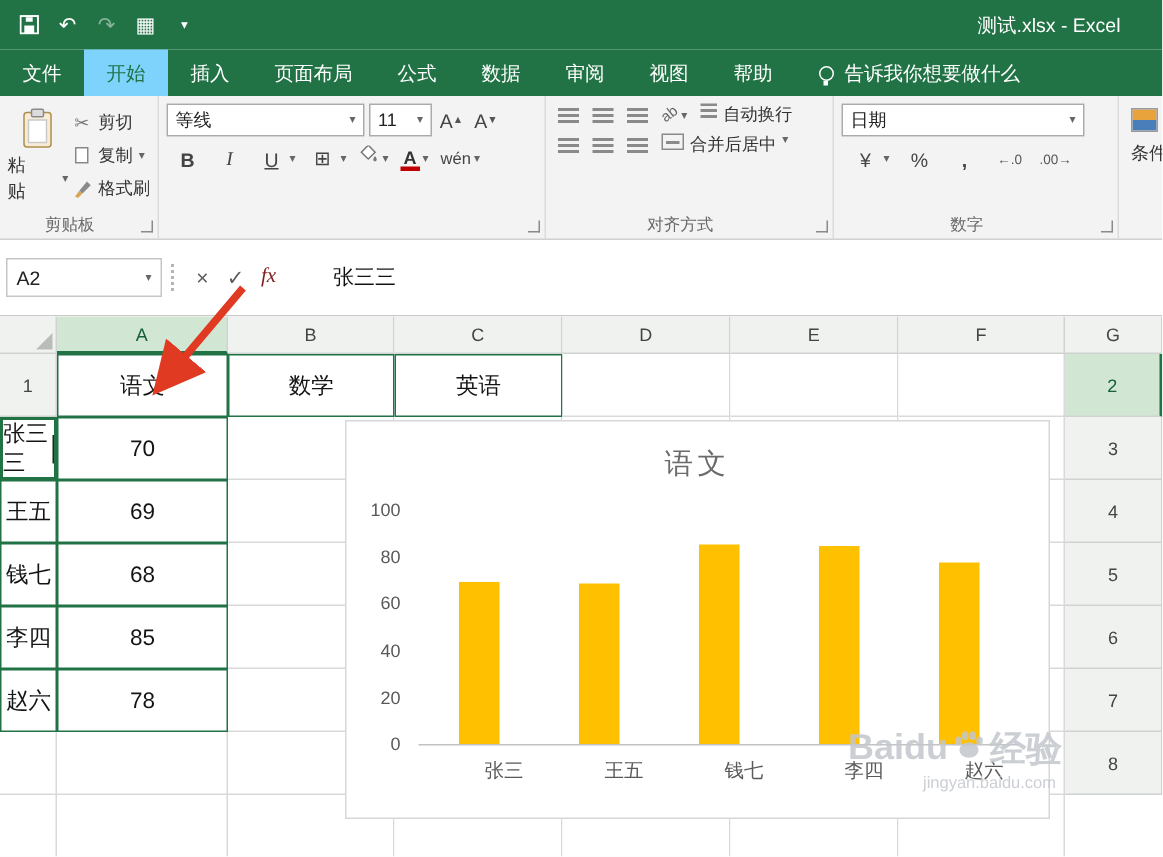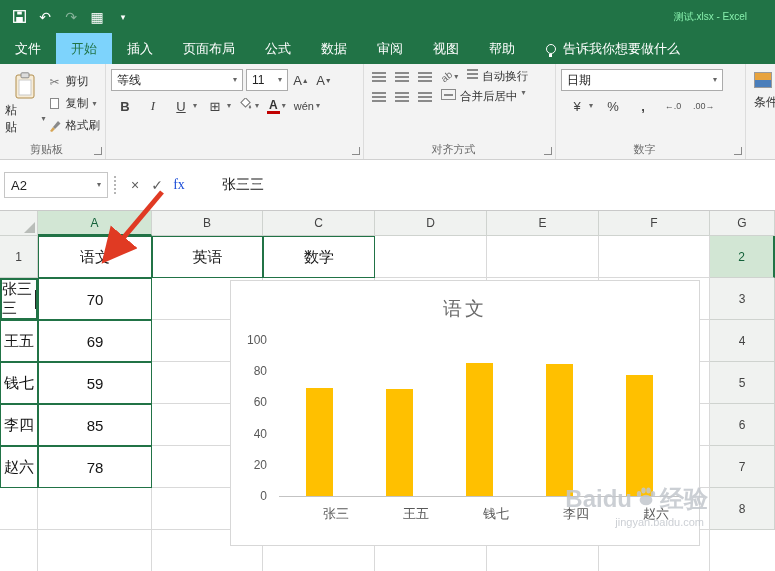--- a/index.html
+++ b/index.html
@@ -6,21 +6,21 @@
   html,body{width:775px;height:571px;overflow:hidden}
   body{font-family:"Liberation Sans","DejaVu Sans",sans-serif;background:#fff;user-select:none}
   .app{position:relative;width:775px;height:571px;background:#fff;overflow:hidden}
 
   
   .titlebar{position:absolute;top:0;left:0;right:0;height:33px;background:#217346;display:flex;align-items:center;color:#fff}
   .qat{display:flex;align-items:center;gap:12px;padding-left:12px;font-size:14px}
   .qat .qi{display:inline-flex;align-items:center;justify-content:center;min-width:14px;height:16px;color:#fff;cursor:default}
   .qi.dim{opacity:.45}
   .qi.small{font-size:9px}
-  .title-text{position:absolute;right:28px;top:0;height:33px;display:flex;align-items:center;font-size:10px;color:#86efac}
+  .title-text{position:absolute;right:28px;top:0;height:33px;display:flex;align-items:center;font-size:13px;color:#ffffff}
 
   
   .tabsbar{position:absolute;top:33px;left:0;right:0;height:31px;background:#217346;display:flex;align-items:stretch}
   .tab{display:flex;align-items:center;padding:0 15px;font-size:13px;color:#fff;cursor:default}
   .tab.active{background:#7dd3fc;color:#217346}
   .tellme{display:flex;align-items:center;gap:7px;margin-left:16px;font-size:13px;color:#fff}
   .bulb{position:relative;width:10px;height:10px;border:1.5px solid #fff;border-radius:50%}
   .bulb::after{content:"";position:absolute;left:2.3px;bottom:-4.5px;width:3px;height:3px;background:#fff}
 
   
@@ -67,21 +67,21 @@
   .condwrap{width:70px;display:flex;flex-direction:column;align-items:flex-start;gap:6px;padding-left:3px;padding-top:3px}
   .ico-cond{width:18px;height:16px;border:1px solid #9a9a9a;background:linear-gradient(#e8a33d 0 50%,#4a7ebb 50% 100%)}
   .condtxt{font-size:12px;color:#333}
 
   
   .fbar{position:absolute;top:160px;left:0;right:0;height:51px;background:#fff;border-bottom:1px solid #c9c9c9;display:flex;align-items:center;padding-left:4px}
   .namebox{width:104px;height:26px;border:1px solid #c6c6c6;background:#fff;display:flex;align-items:center;font-size:13px;color:#222;padding:0 6px;gap:4px}
   .namebox .dd{margin-left:auto}
   .split-dots{width:4px;height:18px;border-left:2px dotted #b5b5b5;margin:0 6px}
   .fx-btn{width:22px;height:24px;display:inline-flex;align-items:center;justify-content:center;font-size:14px;color:#5d5d5d;cursor:default}
-  .fx-btn.fx{font-family:"Liberation Serif","DejaVu Serif",serif;color:#1d4ed8}
+  .fx-btn.fx{font-style:italic;font-family:"Liberation Serif","DejaVu Serif",serif;color:#7f1d1d}
   .fcontent{flex:1;font-size:14px;color:#111;padding-left:32px}
 
   
   .sheetwrap{position:absolute;top:211px;left:0;width:775px;height:360px;background:#fff;overflow:hidden}
   .grid{display:grid;grid-template-columns:38px 114px 111px 112px 112px 112px 111px 65px;grid-template-rows:25px repeat(8,42px)}
   .hdr{background:#f0f2f0;border-right:1px solid #cfd3cf;border-bottom:1px solid #cfd3cf;display:flex;align-items:center;justify-content:center;font-size:12px;color:#444;cursor:default}
   .hdr.selh{background:#d2e6d4;color:#14613a;border-bottom:2px solid #217346}
   .hdr.selr{background:#d2e6d4;color:#14613a;border-right:2px solid #217346}
   .corner{position:relative;background:#f0f2f0;border-right:1px solid #cfd3cf;border-bottom:1px solid #cfd3cf}
   .corner::after{content:"";position:absolute;right:2px;bottom:2px;border-left:11px solid transparent;border-bottom:11px solid #b9bdb9}
@@ -315,22 +315,22 @@
         <div class="corner"></div>
         <div class="hdr selh">A</div>
         <div class="hdr">B</div>
         <div class="hdr">C</div>
         <div class="hdr">D</div>
         <div class="hdr">E</div>
         <div class="hdr">F</div>
         <div class="hdr">G</div>
         <div class="hdr">1</div>
         <div class="cell data-cell">语文</div>
+        <div class="cell data-cell">数学</div>
         <div class="cell data-cell">英语</div>
-        <div class="cell data-cell">数学</div>
         <div class="cell"></div>
         <div class="cell"></div>
         <div class="cell"></div>
         <div class="hdr selr">2</div>
         <div class="cell data-cell sel-cell">
           <span>张三三</span>
           <span class="caret"></span>
         </div>
         <div class="cell data-cell">70</div>
         <div class="cell"></div>
@@ -341,21 +341,21 @@
         <div class="hdr">3</div>
         <div class="cell data-cell">王五</div>
         <div class="cell data-cell">69</div>
         <div class="cell"></div>
         <div class="cell"></div>
         <div class="cell"></div>
         <div class="cell"></div>
         <div class="cell"></div>
         <div class="hdr">4</div>
         <div class="cell data-cell">钱七</div>
-        <div class="cell data-cell">59</div>
+        <div class="cell data-cell">68</div>
         <div class="cell"></div>
         <div class="cell"></div>
         <div class="cell"></div>
         <div class="cell"></div>
         <div class="cell"></div>
         <div class="hdr">5</div>
         <div class="cell data-cell">李四</div>
         <div class="cell data-cell">85</div>
         <div class="cell"></div>
         <div class="cell"></div>

